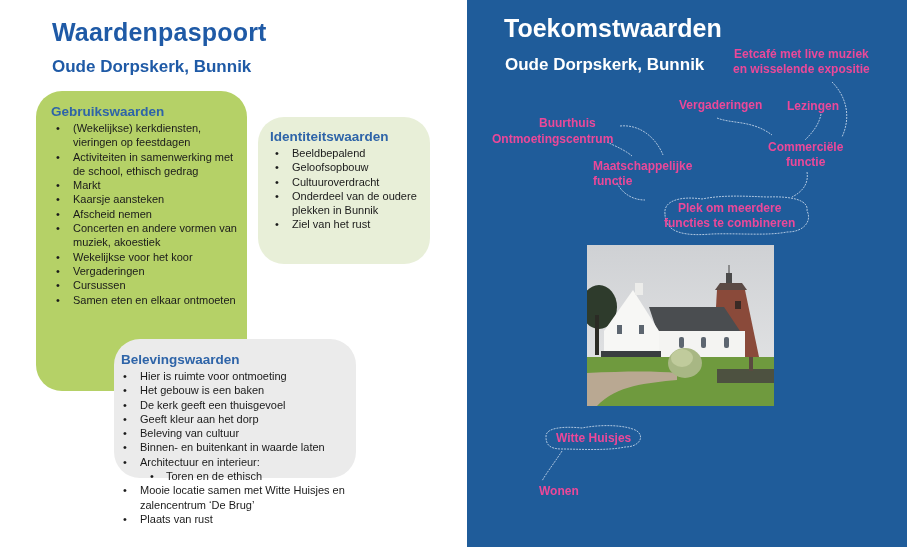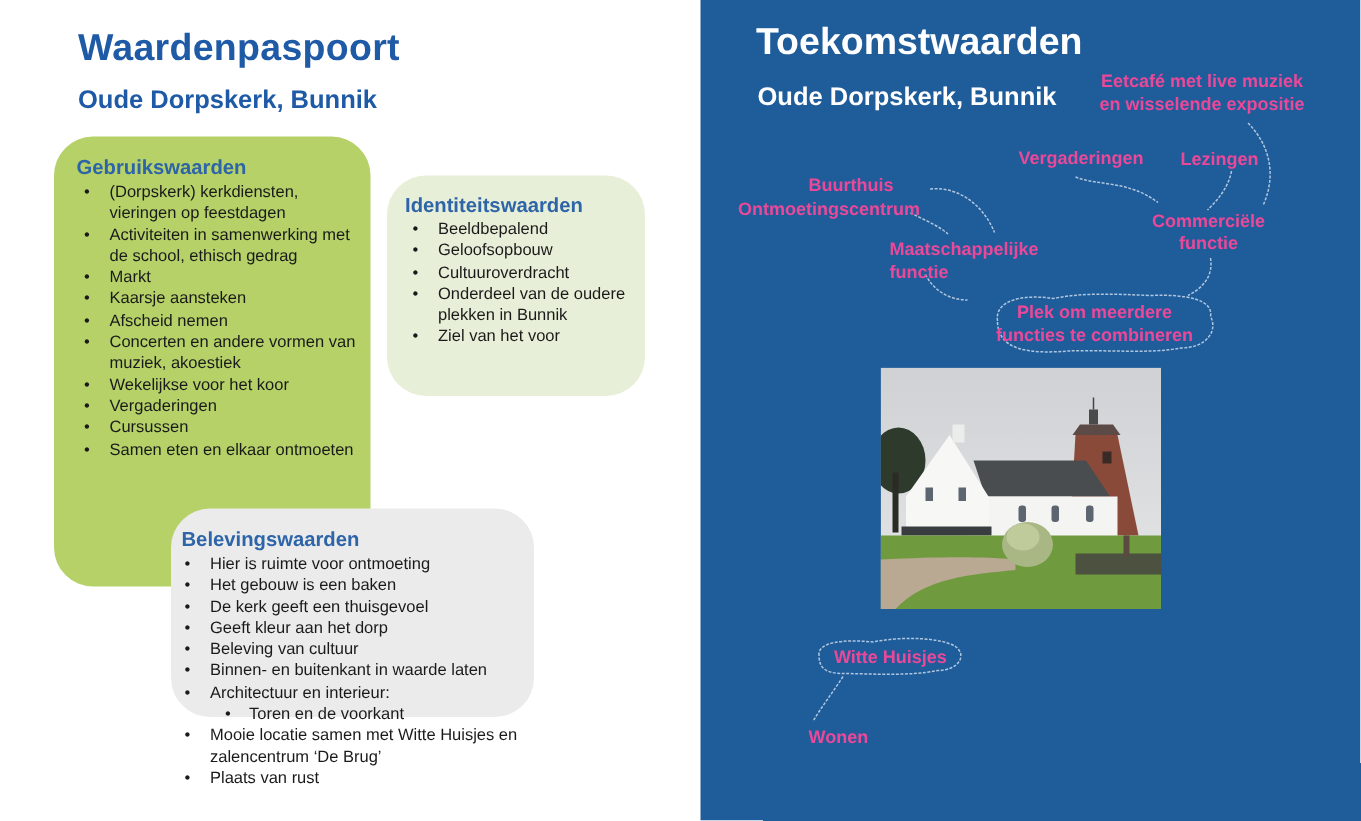--- a/index.html
+++ b/index.html
@@ -39,55 +39,55 @@
 </head>
 <body>
 
 <div class="left">
   <h1 class="title-left">Waardenpaspoort</h1>
   <h2 class="sub-left">Oude Dorpskerk, Bunnik</h2>
 
   <div class="box box-green">
     <h3>Gebruikswaarden</h3>
     <ul>
-      <li>(Dorpskerk) kerkdiensten, vieringen op feestdagen</li>
+      <li>(Wekelijkse) kerkdiensten, vieringen op feestdagen</li>
       <li>Activiteiten in samenwerking met de school, ethisch gedrag</li>
       <li>Markt</li>
       <li>Kaarsje aansteken</li>
       <li>Afscheid nemen</li>
       <li>Concerten en andere vormen van muziek, akoestiek</li>
       <li>Wekelijkse voor het koor</li>
       <li>Vergaderingen</li>
       <li>Cursussen</li>
       <li>Samen eten en elkaar ontmoeten</li>
     </ul>
   </div>
 
   <div class="box box-lightgreen">
     <h3>Identiteitswaarden</h3>
     <ul>
       <li>Beeldbepalend</li>
       <li>Geloofsopbouw</li>
       <li>Cultuuroverdracht</li>
       <li>Onderdeel van de oudere plekken in Bunnik</li>
-      <li>Ziel van het voor</li>
+      <li>Ziel van het rust</li>
     </ul>
   </div>
 
   <div class="box box-gray">
     <h3 style="padding-left:3px">Belevingswaarden</h3>
     <ul>
       <li>Hier is ruimte voor ontmoeting</li>
       <li>Het gebouw is een baken</li>
       <li>De kerk geeft een thuisgevoel</li>
       <li>Geeft kleur aan het dorp</li>
       <li>Beleving van cultuur</li>
       <li>Binnen- en buitenkant in waarde laten</li>
       <li>Architectuur en interieur:</li>
-      <li class="sub">Toren en de voorkant</li>
+      <li class="sub">Toren en de ethisch</li>
       <li>Mooie locatie samen met Witte Huisjes en zalencentrum ‘De Brug’</li>
       <li>Plaats van rust</li>
     </ul>
   </div>
 </div>
 
 <div class="right"></div>
 
 <svg class="lines" viewBox="0 0 440 547" xmlns="http://www.w3.org/2000/svg">
   <g fill="none" stroke="#c9d9ec" stroke-width="1" stroke-dasharray="2 1" opacity="0.85">

